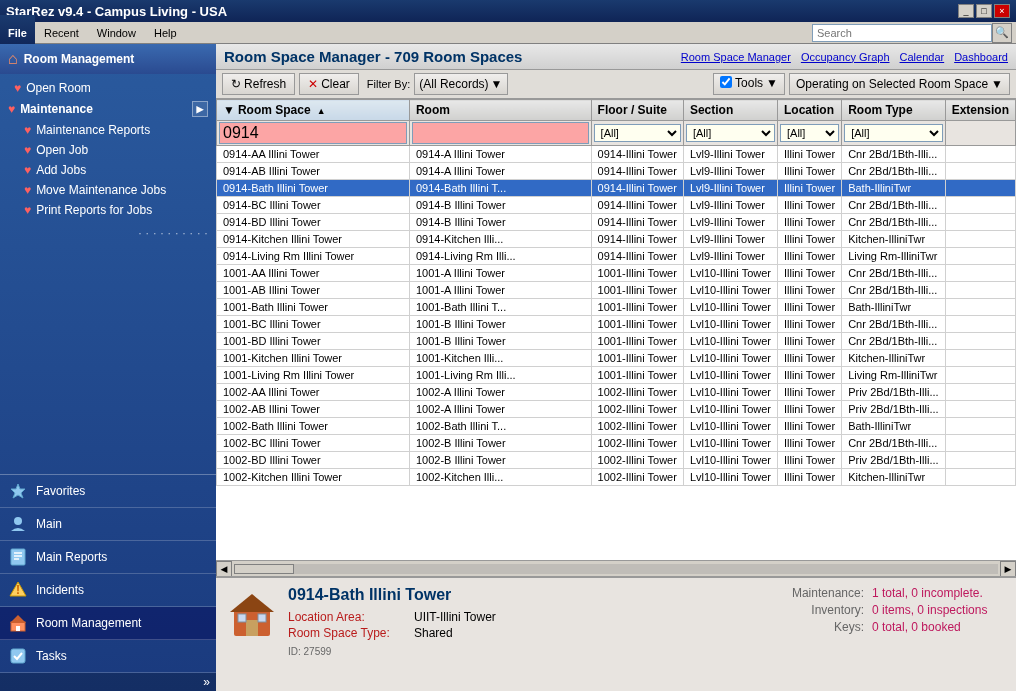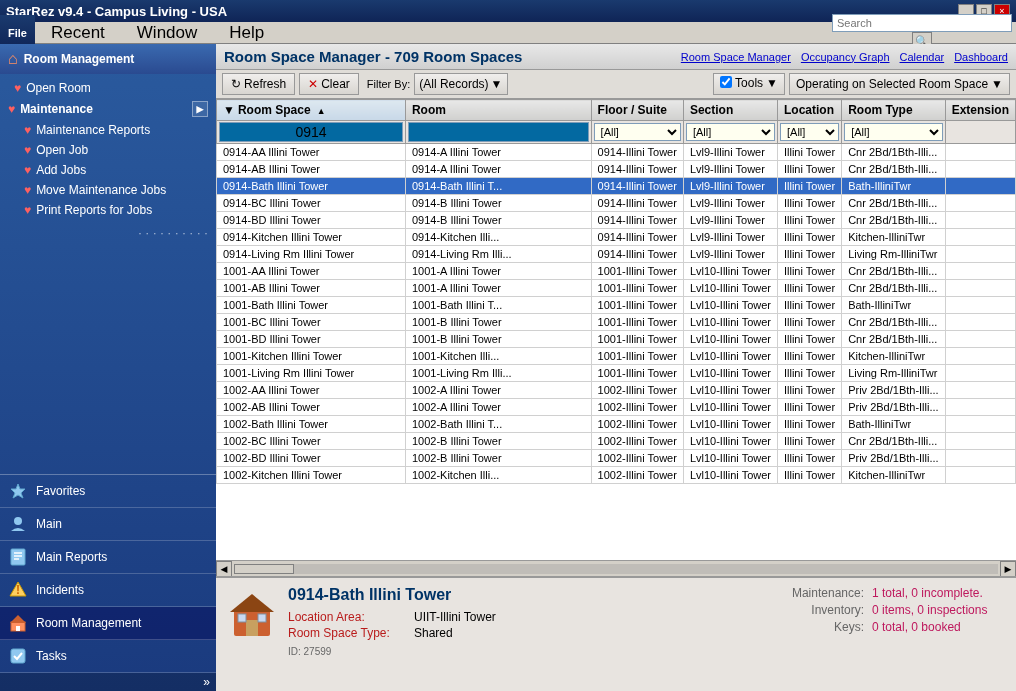--- a/index.html
+++ b/index.html
@@ -37,32 +37,31 @@
     }
     .menu-file {
       background: linear-gradient(to bottom, #1a3a6e, #0f2456);
       color: white;
       padding: 2px 8px;
       height: 35px;
       display: flex; align-items: center;
       font-weight: bold; font-size: 11px;
     }
     .menu-item {
-      padding: 2px 16px;
-      cursor: pointer;
-      font-size: 17px;
+      padding: 2px 9px;
+      cursor: pointer;
+      font-size: 11px;
       height: 22px;
       display: flex; align-items: center;
     }
     .search-area {
       margin-left: auto;
       display: flex;
       align-items: center;
       margin-right: 4px;
-      flex-direction: column;
     }
     .search-input {
       width: 180px;
       height: 18px;
       border: 1px solid #7f9db9;
       background: white;
       padding: 0 4px;
       font-size: 11px;
     }
     .search-btn {
@@ -273,24 +272,23 @@
       text-overflow: ellipsis;
     }
     tr.selected td { background: #316ac5; color: white; }
     .filter-row th {
       background: #e8e4e0;
       padding: 1px 2px;
     }
     .filter-input {
       width: 100%;
       border: 1px solid #7f9db9;
-      background: #0369a1;
+      background: #fca5a5;
       padding: 1px 3px;
-      font-size: 14px;
-      text-align: center;
+      font-size: 16px;
     }
     .filter-select {
       width: 100%;
       border: 1px solid #7f9db9;
       background: #fffff0;
       padding: 1px 2px;
       font-size: 11px;
     }
     .col-sort-icon { font-size: 9px; margin-left: 3px; }
 

